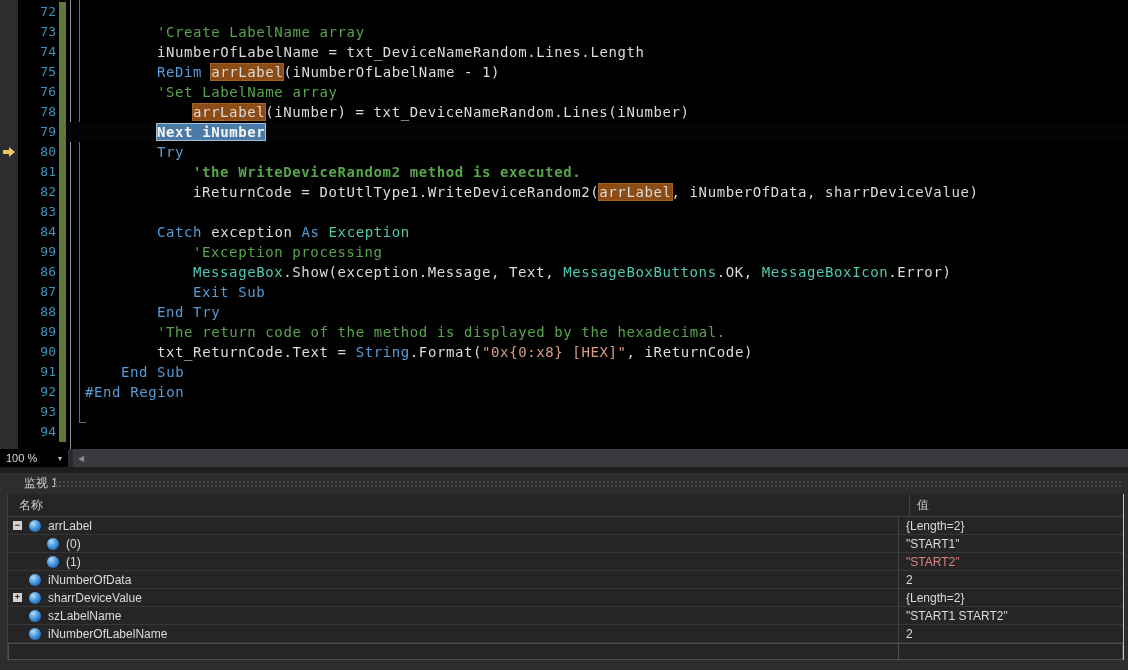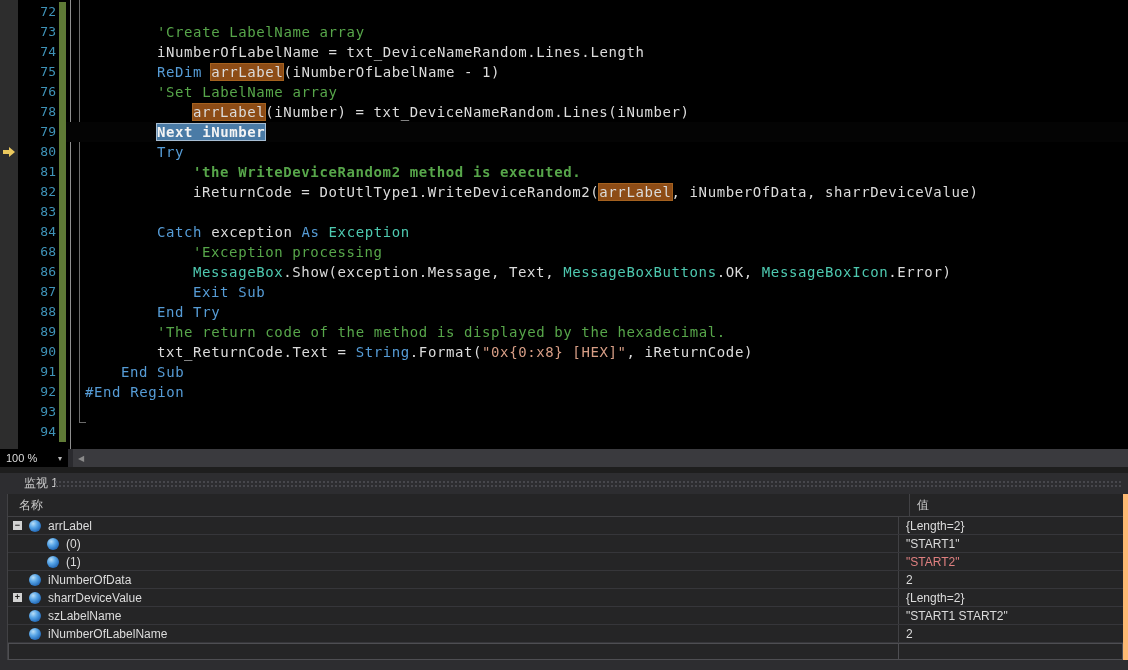--- a/index.html
+++ b/index.html
@@ -42,21 +42,21 @@
   .hs-left{flex:0 0 16px;background:#3a3a3e;color:#8a8a8a;font-size:8px;
       display:flex;align-items:center;justify-content:center;}
   .hs-track{flex:1;background:#3a3a3e;}
 
   
   .watch{position:absolute;left:0;top:473px;width:1128px;height:197px;background:#2d2d30;}
   .watch-title{position:relative;height:21px;line-height:21px;color:#cccccc;font-size:12px;padding-left:24px;}
   .grip{position:absolute;left:54px;right:6px;top:7px;height:8px;
       background-image:radial-gradient(circle,#47474c 1px,transparent 1.3px);background-size:4px 4px;}
   .watch-grid{position:absolute;left:7px;top:21px;width:1115px;background:#252526;
-      border-left:1px solid #414144;border-right:5px solid #fdba74;font-size:12px;color:#dcdcdc;}
+      border-left:1px solid #414144;border-right:1px solid #fdba74;font-size:12px;color:#dcdcdc;}
   .w-head{display:flex;height:22px;align-items:center;border-bottom:1px solid #414144;color:#c8c8c8;}
   .w-head .hc-name{flex:0 0 890px;padding-left:11px;border-right:1px solid #414144;
       height:100%;display:flex;align-items:center;}
   .w-head .hc-val{flex:1;padding-left:7px;}
   .w-row{display:flex;height:17px;border-bottom:1px solid #36363a;}
   .w-name{flex:0 0 890px;border-right:1px solid #414144;display:flex;align-items:center;overflow:hidden;}
   .w-value{flex:1;padding-left:7px;display:flex;align-items:center;}
   .w-value .changed{color:#e08080;}
   .expander{flex:0 0 9px;height:9px;background:#d2d2d2;color:#1e1e1e;font-size:9px;line-height:8px;
       text-align:center;font-weight:bold;}
@@ -162,21 +162,21 @@
           </div>
         </div>
         <div class="code-row">
           <div class="ln">84</div>
           <div class="gbar"></div>
           <div class="rest">
             <div class="code-text" style="padding-left: 72px;"><span class="c-kw ">Catch</span><span> exception </span><span class="c-kw ">As</span><span> </span><span class="c-type ">Exception</span></div>
           </div>
         </div>
         <div class="code-row">
-          <div class="ln">68</div>
+          <div class="ln">99</div>
           <div class="gbar"></div>
           <div class="rest">
             <div class="code-text" style="padding-left: 108px;"><span class="c-comment ">'Exception processing</span></div>
           </div>
         </div>
         <div class="code-row">
           <div class="ln">86</div>
           <div class="gbar"></div>
           <div class="rest">
             <div class="code-text" style="padding-left: 108px;"><span class="c-type ">MessageBox</span><span>.Show(exception.Message, Text, </span><span class="c-type ">MessageBoxButtons</span><span>.OK, </span><span class="c-type ">MessageBoxIcon</span><span>.Error)</span></div>

